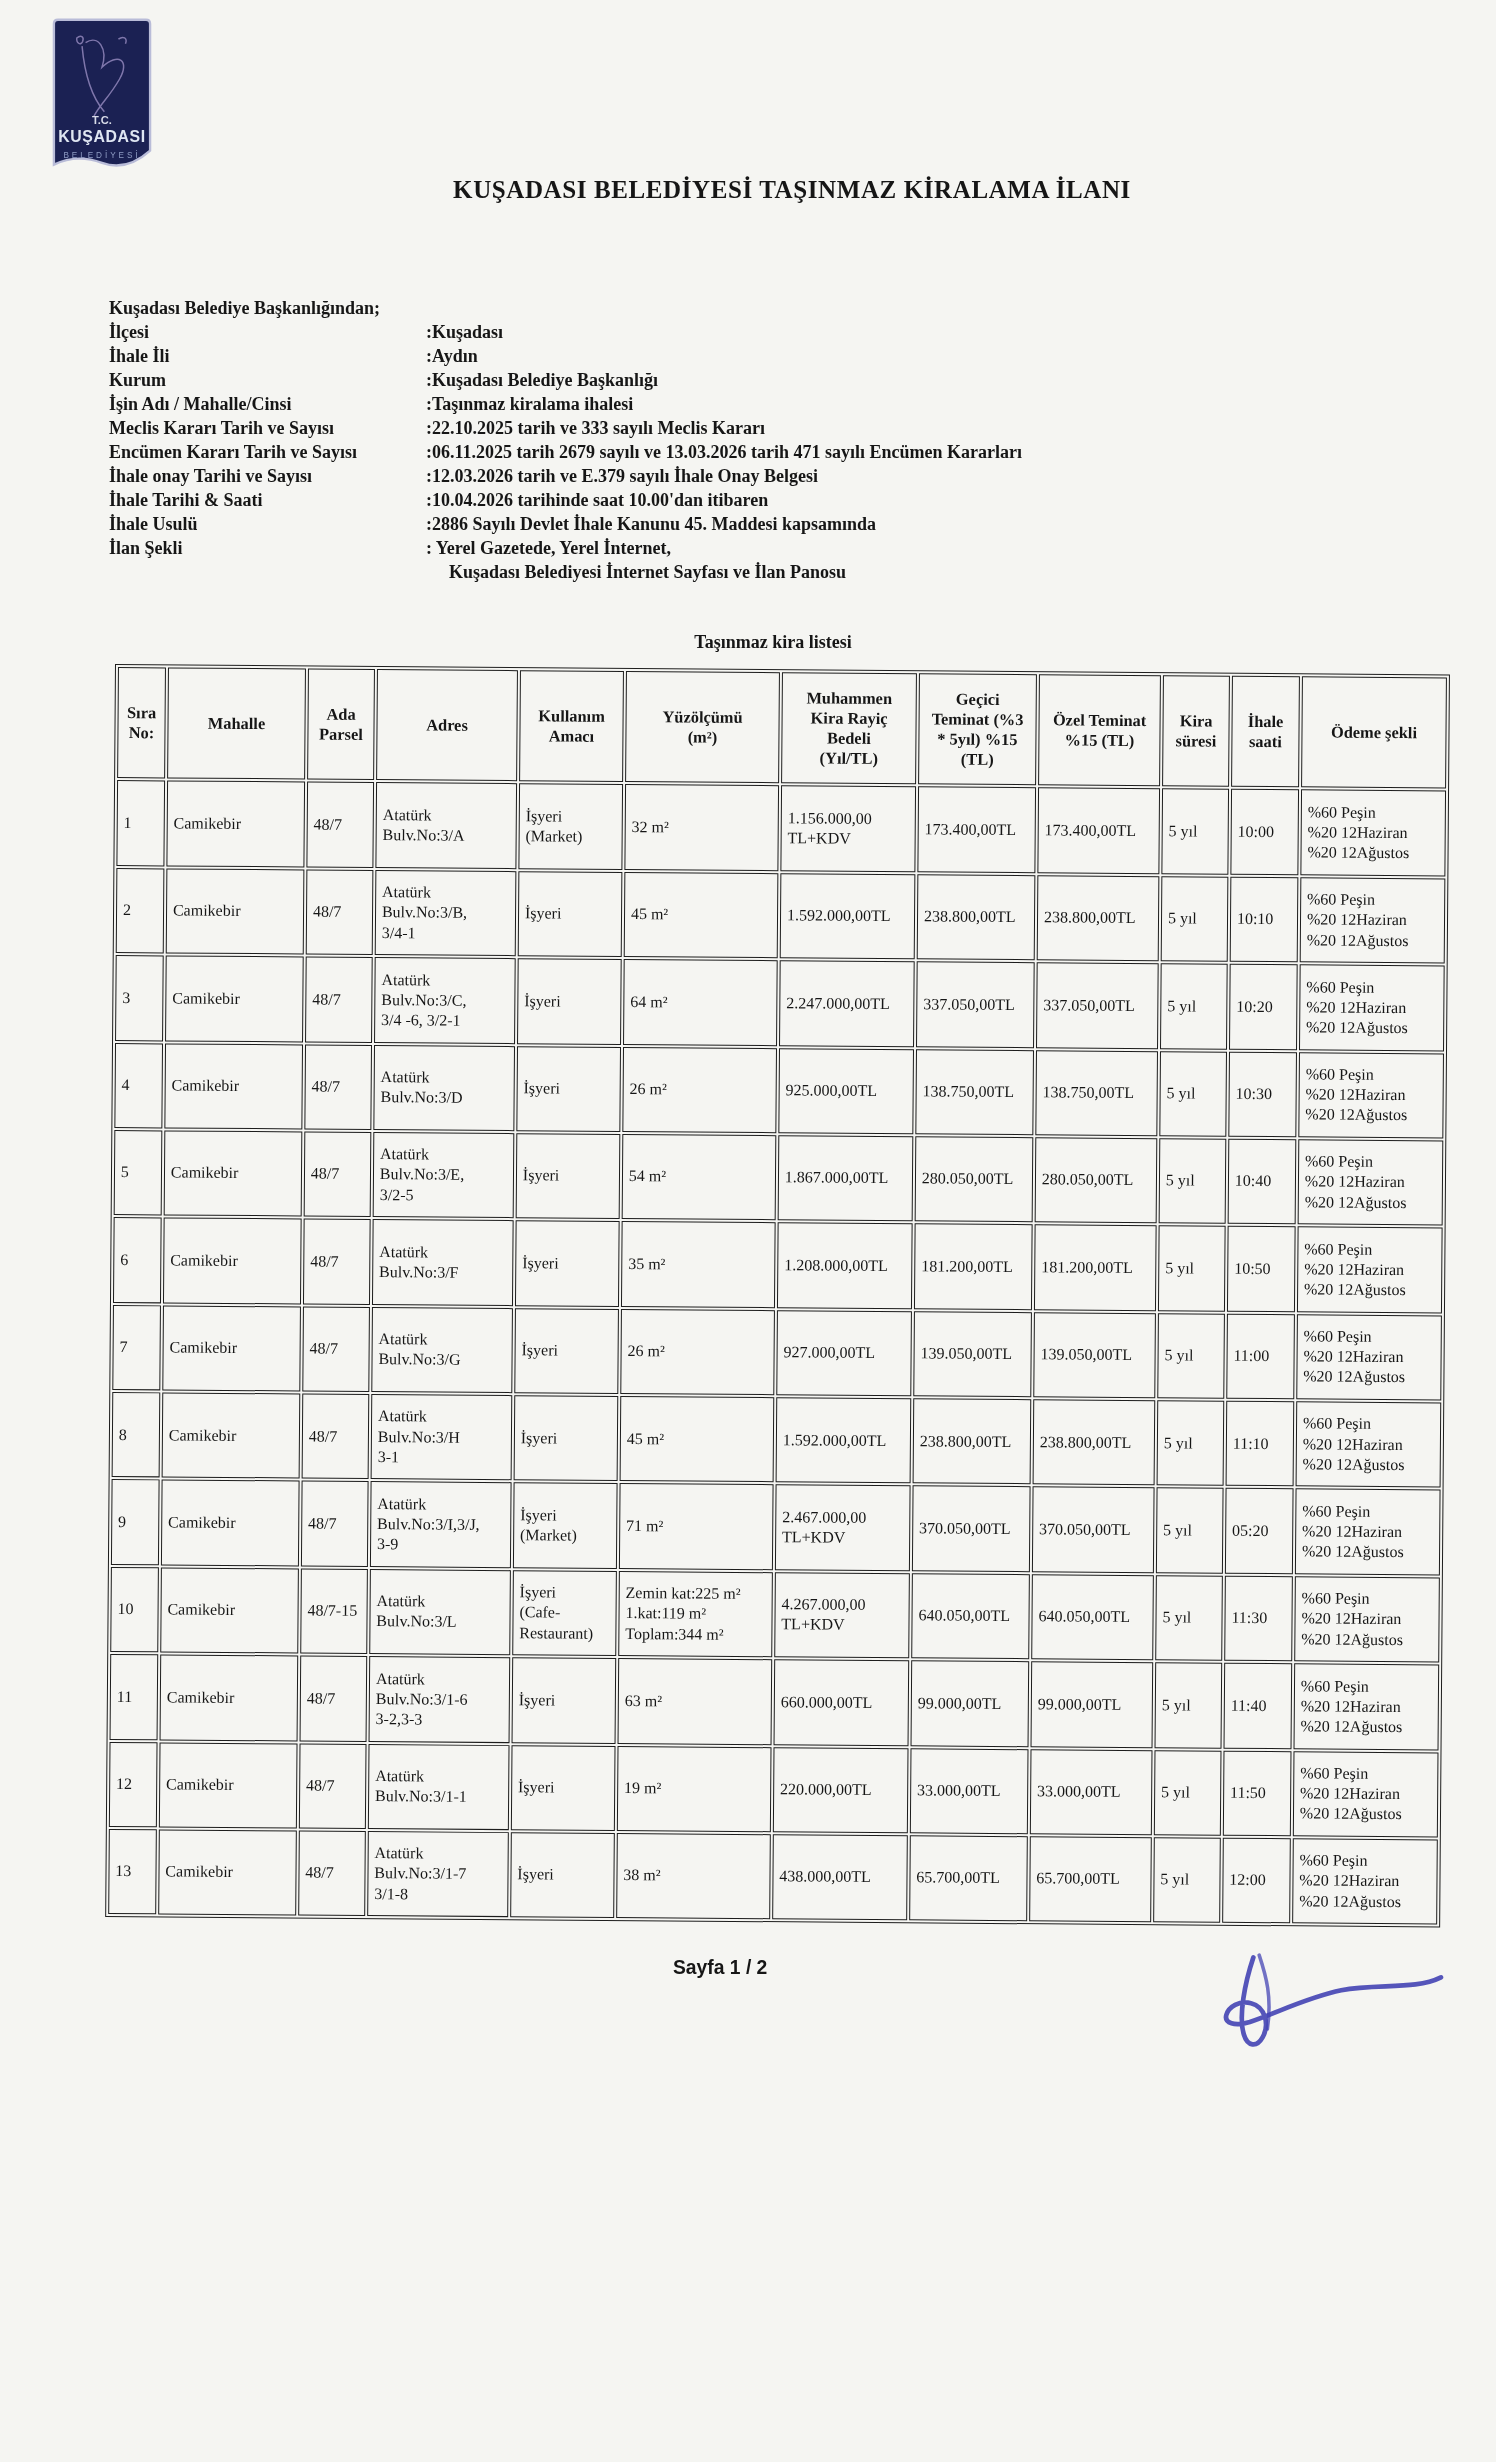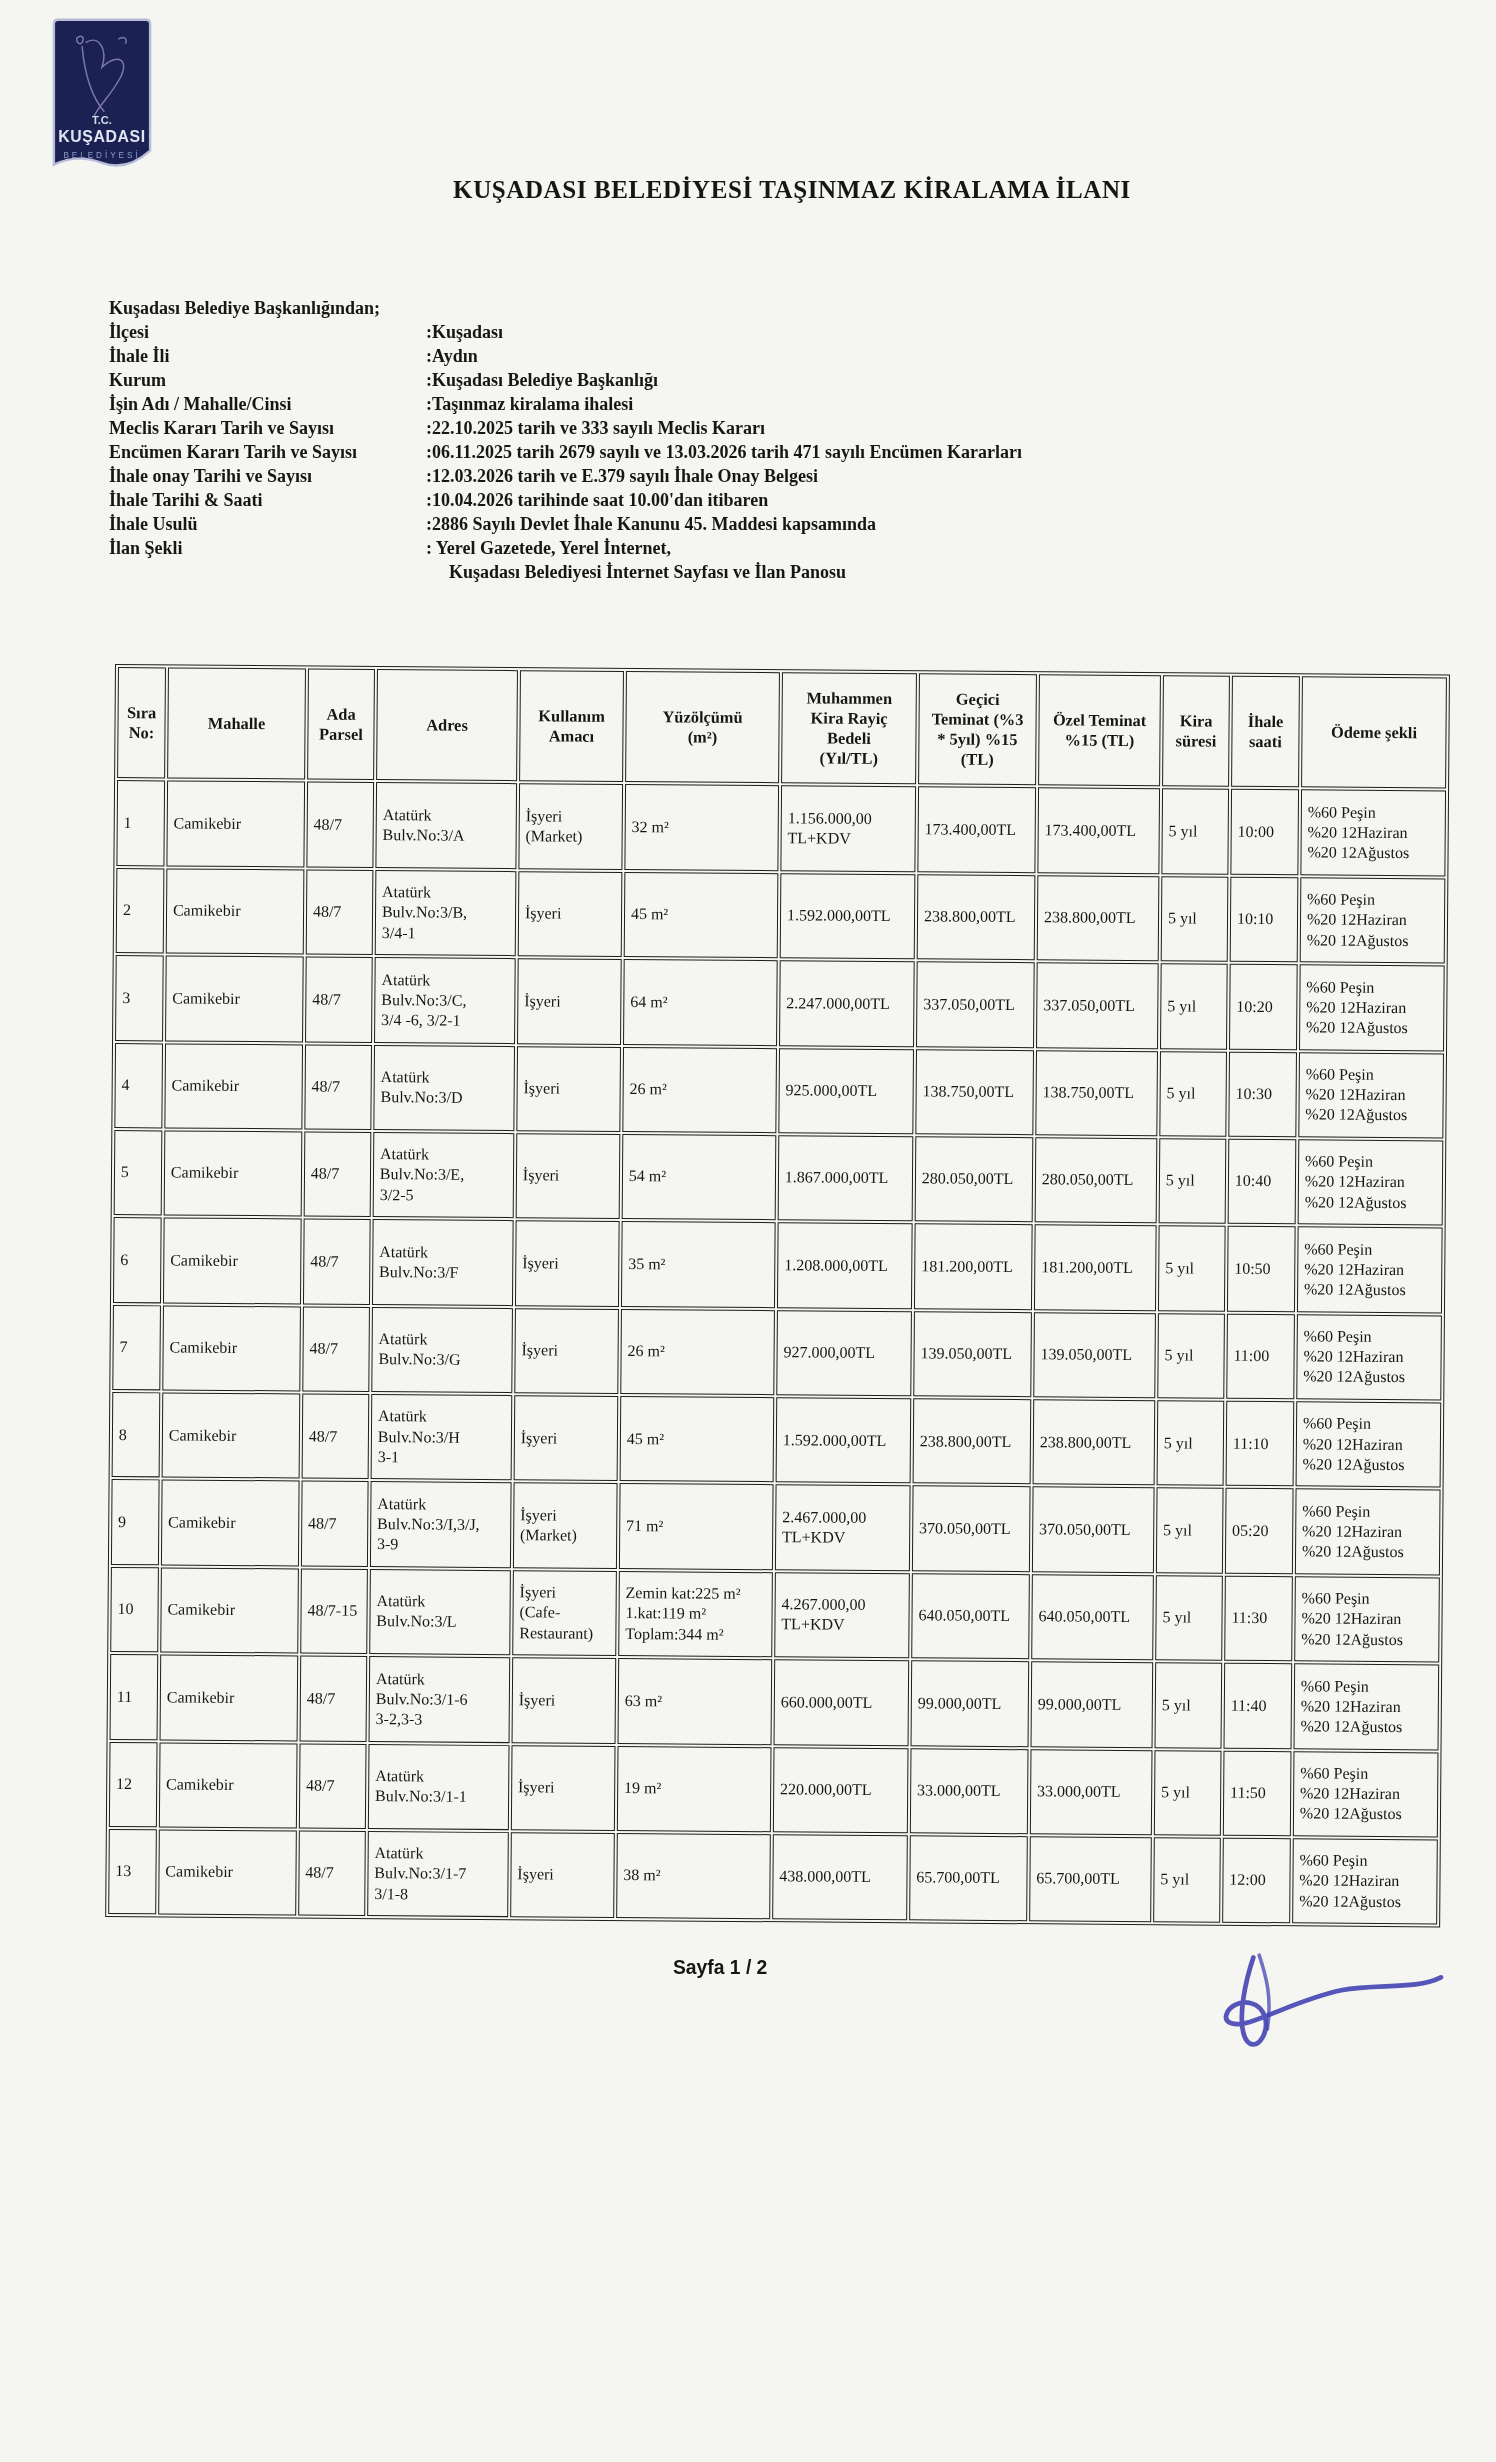--- a/index.html
+++ b/index.html
@@ -131,20 +131,21 @@
     <span class="info-value">:2886 Sayılı Devlet İhale Kanunu 45. Maddesi kapsamında</span>
   </div>
         <div class="info-row">
     <span class="info-label">İlan Şekli</span>
     <span class="info-value">: Yerel Gazetede, Yerel İnternet,</span>
   </div>
       </div>
     <div class="info-cont">Kuşadası Belediyesi İnternet Sayfası ve İlan Panosu</div>
   </div>
 
+  <div class="table-title">Taşınmaz kira listesi</div>
 
   <div class="table-wrap">
     <table class="rental">
       <colgroup>
         <col style="width:48px">
           <col style="width:138px">
           <col style="width:67px">
           <col style="width:141px">
         <col style="width:104px">
           <col style="width:154px">

